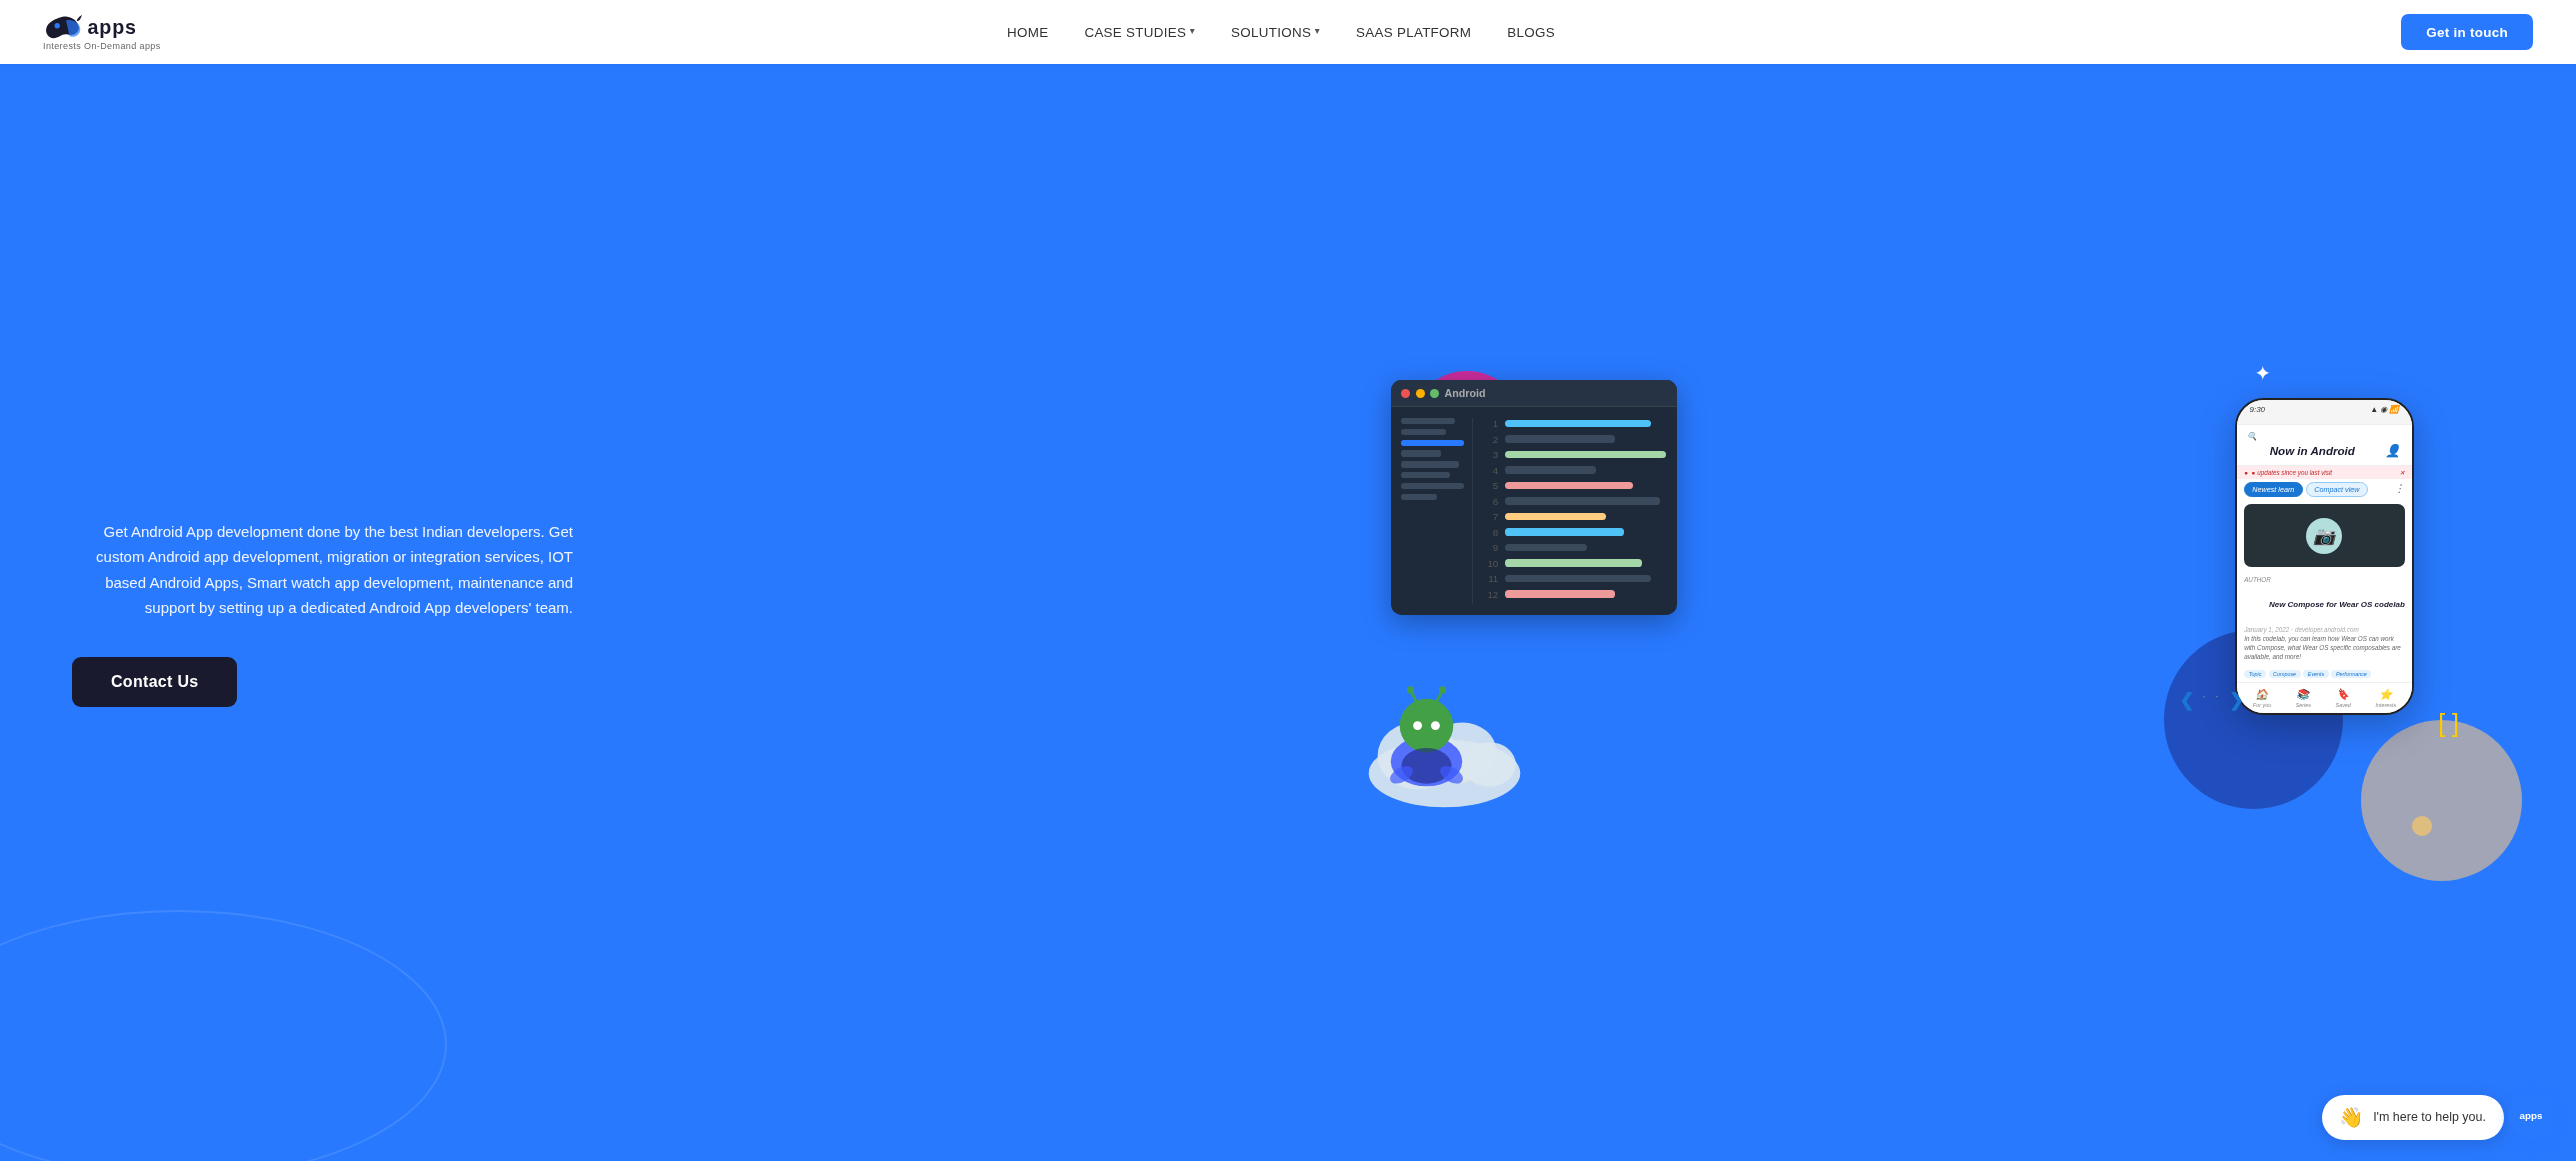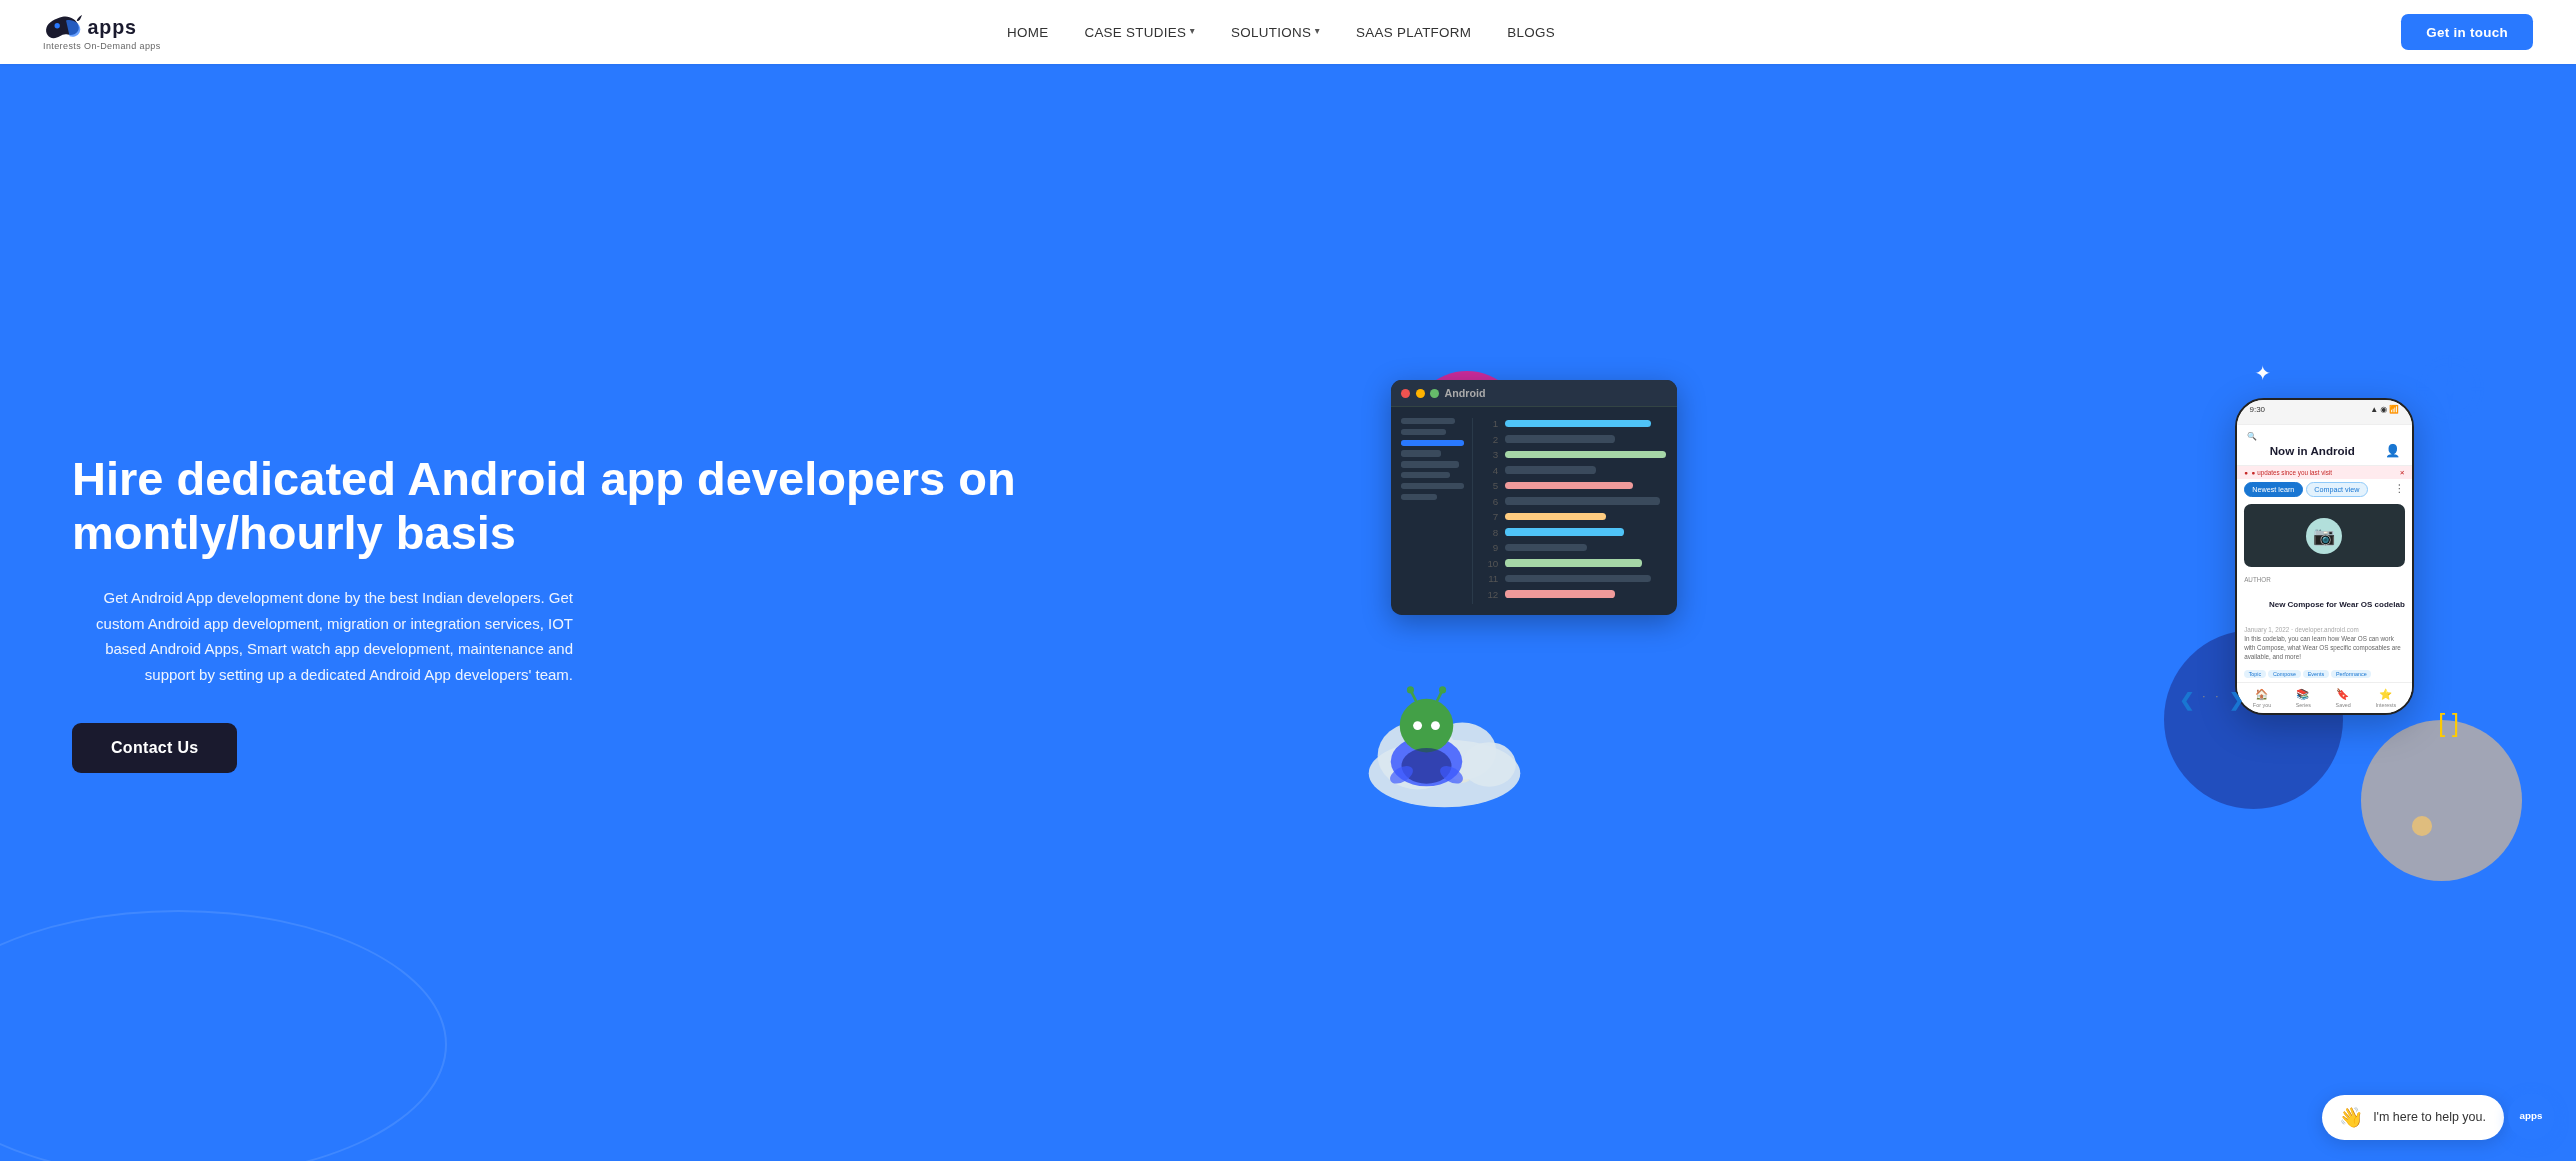--- a/index.html
+++ b/index.html
@@ -216,20 +216,21 @@
       position: absolute;
       top: 54px;
       right: 90px;
       width: 179px;
       background: #fff;
       border-radius: 29px;
       box-shadow: 0 10.7px 36px rgba(0,0,0,0.25);
       overflow: hidden;
       z-index: 6;
       border: 2.7px solid #222;
+      font-style: italic;
     }
     .phone-status-bar {
       background: #f5f5f5;
       padding: 5.4px 12.5px;
       display: flex;
       justify-content: space-between;
       font-size: 8px;
       color: #333;
     }
     .phone-header {
@@ -469,21 +470,20 @@
     </li>
   </ul>
 
   <button class="btn-get-in-touch">Get in touch</button>
 </nav>
 
 <section class="hero">
   <div class="hero-bg-curve"></div>
 
   <div class="hero-content">
-    <h1 class="hero-title">Hire dedicated Android app developers on montly/hourly basis</h1>
     <p class="hero-desc">Get Android App development done by the best Indian developers. Get custom Android app development, migration or integration services, IOT based Android Apps, Smart watch app development, maintenance and support by setting up a dedicated Android App developers' team.</p>
     <button class="btn-contact-us">Contact Us</button>
   </div>
 
   <div class="hero-illustration">
 
     <div class="deco-circle deco-pink"></div>
     <div class="deco-circle deco-yellow"></div>
     <div class="deco-circle deco-yellow2"></div>
     <div class="deco-circle deco-gold"></div>

